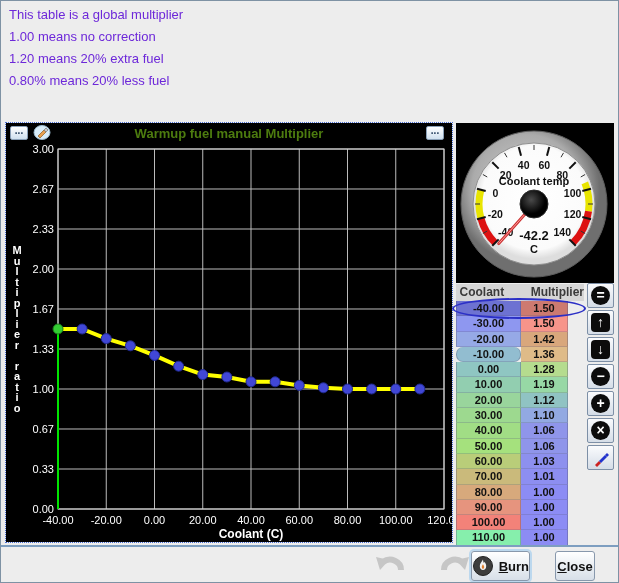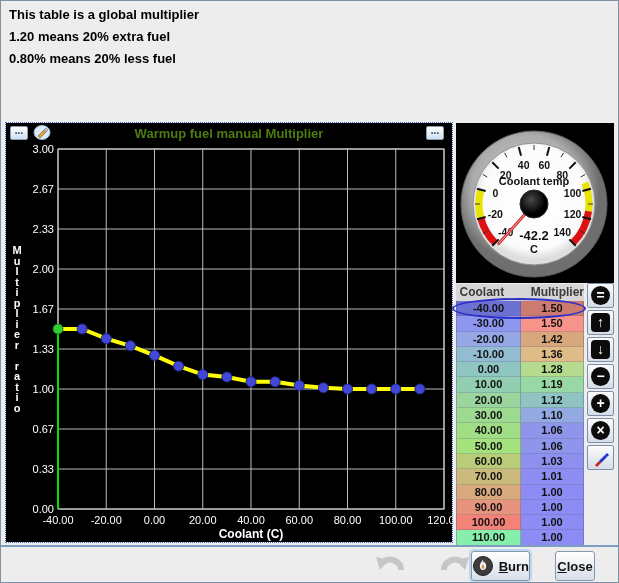--- a/index.html
+++ b/index.html
@@ -4,21 +4,21 @@
 <style>
   * { box-sizing: border-box; margin: 0; padding: 0; }
   html,body { background:#cfcfcf; }
   body { font-family:"Liberation Sans", sans-serif; }
   .window {
     position:relative; width:619px; height:583px;
     background:#ededed; border:1px solid #7e92a4; overflow:hidden;
   }
   
   .notes { position:absolute; left:8px; top:7px; }
-  .note-line { font-size:13px; font-weight:bold; color:#000000; margin-bottom:8px; line-height:14px; }
+  .note-line { font-size:13px; font-weight:normal; color:#6d28d9; margin-bottom:8px; line-height:14px; }
   
   .chart-panel {
     position:absolute; left:5px; top:122px; width:446px; height:419px;
     background:#000; outline:1px dotted #4a6fd4;
   }
   .chart-title {
     position:absolute; top:3px; left:0; right:0; text-align:center;
     color:#4d7c0f; font-size:13px; font-weight:bold;
   }
   .mini-btn {
@@ -43,21 +43,21 @@
     font-size:12px; font-weight:bold; color:#3a3a3a; text-align:center; line-height:17px;
   }
   .t-h-coolant { width:65px; } .t-h-mult { width:63px; }
   .t-row { display:flex; height:15.3px; }
   .t-cell {
     font-size:11px; font-weight:bold; color:#111; text-align:center;
     line-height:15px; border-right:1px solid rgba(80,80,110,.35);
     border-bottom:1px solid rgba(90,90,120,.25); cursor:pointer;
   }
   .t-cell.c { width:65px; border-left:1px solid rgba(80,80,110,.35); }
-  .t-cell.m { width:63px; }
+  .t-cell.m { width:47px; }
   .selection-ellipse {
     position:absolute; left:-4px; top:14px; width:134px; height:21px;
     border:2px solid #2b2fc6; border-radius:50%; pointer-events:none;
   }
   
   .side-buttons { position:absolute; left:586px; top:282px; width:28px; }
   .sbtn {
     width:27px; height:25px; margin-bottom:2px;
     background:linear-gradient(#fafbfd,#d5dde7);
     border:1px solid #7d8fa6; border-radius:2px;
@@ -86,20 +86,21 @@
   .burn-btn { left:470px; width:59px; box-shadow:0 0 0 2px #bcd8ee; }
   .close-btn { left:554px; width:40px; }
 </style>
 </head>
 <body>
 
 <div class="window">
 
   <div class="notes">
     <div class="note-line">This table is a global multiplier</div>
+    <div class="note-line">1.00 means no correction</div>
     <div class="note-line">1.20 means 20% extra fuel</div>
     <div class="note-line">0.80% means 20% less fuel</div>
   </div>
 
   <div class="chart-panel">
     <div class="mini-btn" style="left:4px; top:3px;">...</div>
     <div class="mini-pencil">
       <svg width="18" height="15">
         <ellipse cx="9" cy="7.5" rx="8" ry="7" fill="#d8ecf8" stroke="#9ab8cc"></ellipse>
         <path d="M5 11 L11 5 L13 7 L7 13 Z" fill="#e8a050" stroke="#8a5a20" stroke-width="0.7"></path>
@@ -259,21 +260,21 @@
         </div>
         <div class="t-row">
           <div class="t-cell c" style="background: rgb(142, 151, 240);">-30.00</div>
           <div class="t-cell m" style="background: rgb(247, 148, 138);">1.50</div>
         </div>
         <div class="t-row">
           <div class="t-cell c" style="background: rgb(150, 169, 230);">-20.00</div>
           <div class="t-cell m" style="background: rgb(217, 167, 124);">1.42</div>
         </div>
         <div class="t-row">
-          <div class="t-cell c" style="background: rgb(146, 189, 208);">-10.00</div>
+          <div class="t-cell c" style="background: rgb(146, 189, 208); border-radius: 7px;">-10.00</div>
           <div class="t-cell m" style="background: rgb(223, 187, 136);">1.36</div>
         </div>
         <div class="t-row">
           <div class="t-cell c" style="background: rgb(143, 198, 194);">0.00</div>
           <div class="t-cell m" style="background: rgb(181, 220, 142);">1.28</div>
         </div>
         <div class="t-row">
           <div class="t-cell c" style="background: rgb(146, 206, 176);">10.00</div>
           <div class="t-cell m" style="background: rgb(151, 216, 165);">1.19</div>
         </div>

